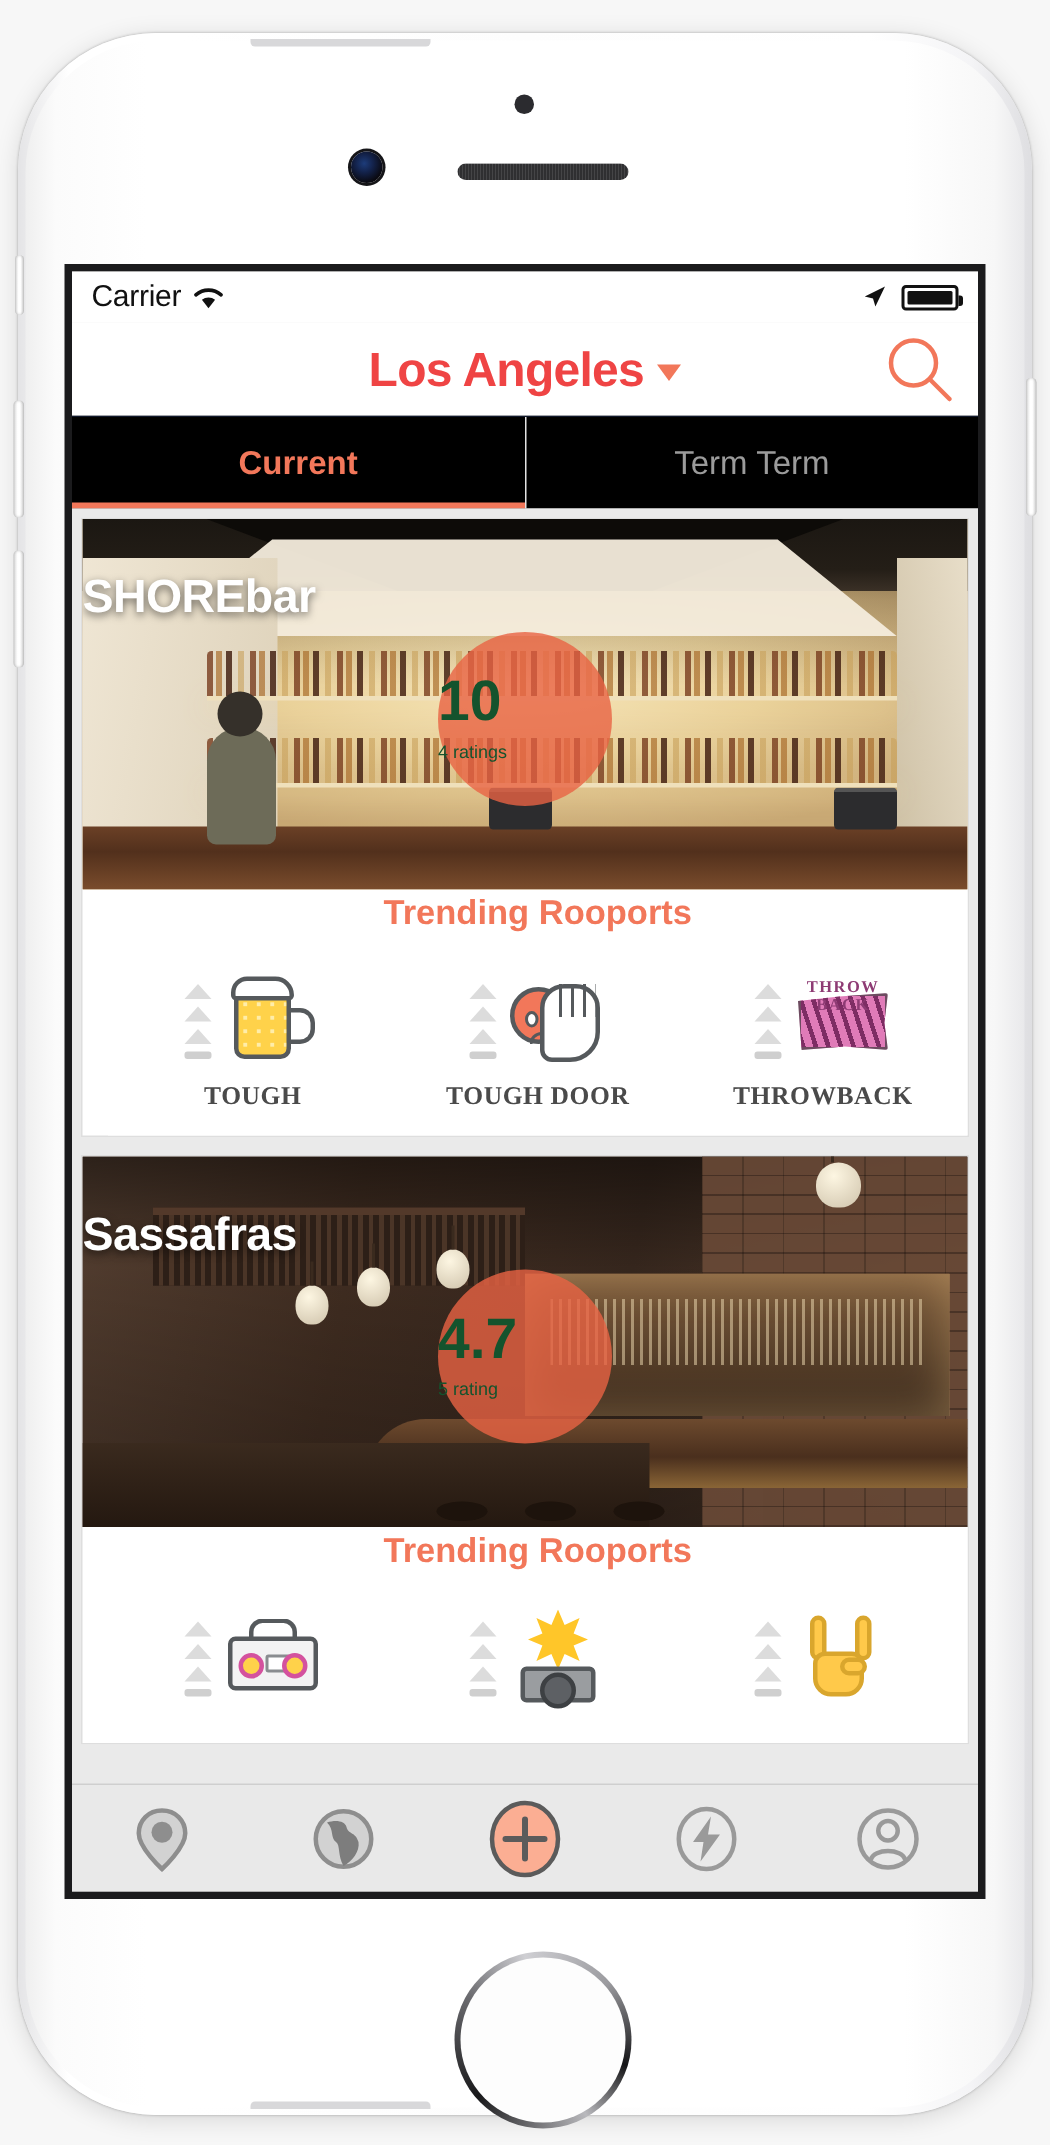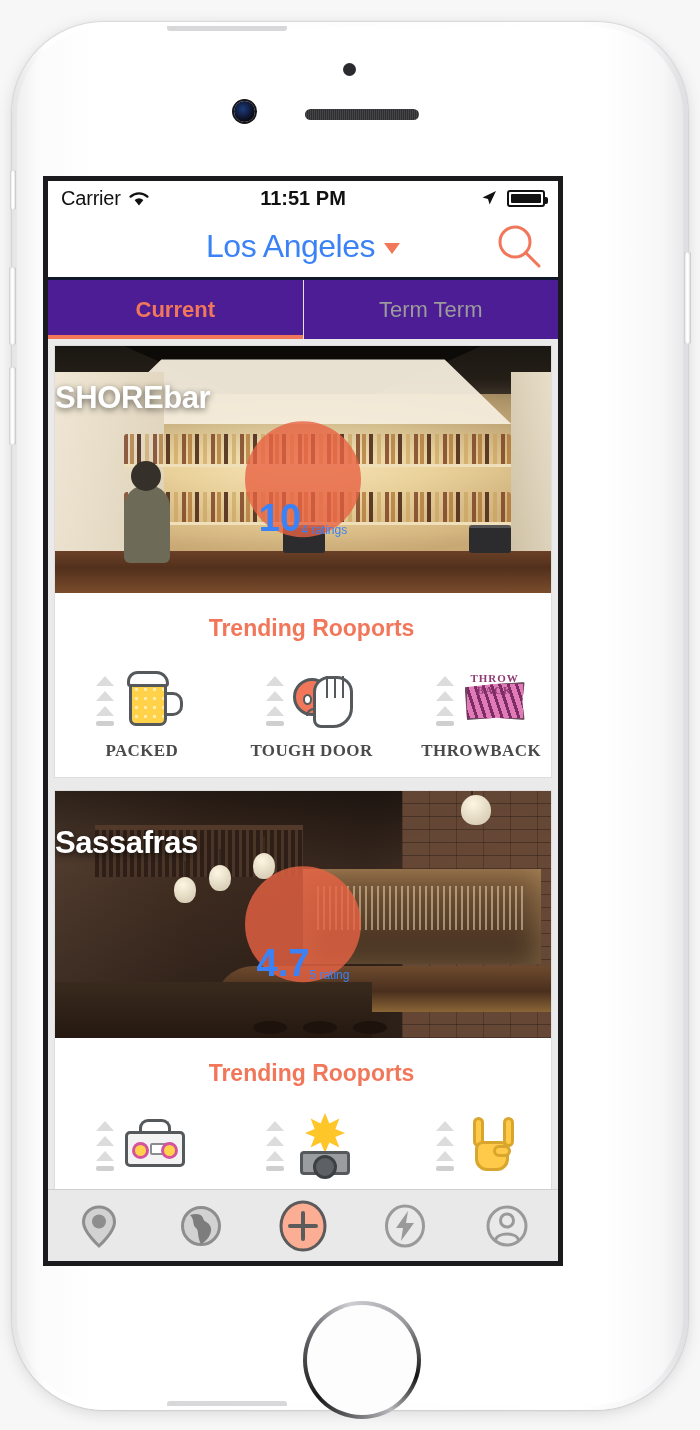--- a/index.html
+++ b/index.html
@@ -51,21 +51,21 @@
   #home-btn { position:absolute; left:291px; top:1279px; width:118px; height:118px;
       border-radius:50%;
       background: conic-gradient(from 150deg, #b9b9bd, #18181a 22%, #6c6c70 42%, #cfcfd3 55%, #9a9a9e 72%, #141416 88%, #b9b9bd 100%);
       padding:4px; }
   #home-btn::after { content:""; display:block; width:100%; height:100%;
       border-radius:50%; background:#fdfdfd; }
 
   
   #screen {
     position: absolute; left: 31px; top: 154px;
-    width: 520px; height: 1090px;
+    width: 614px; height: 1090px;
     background: #fff; overflow: hidden;
     border: 5px solid #1b1b1d;
   }
   #screen-clip { position:absolute; inset:0; overflow:hidden; background:#ececec; }
 
   
   #status-bar { height: 34px; background:#fff; position:relative;
       display:flex; align-items:center; padding: 0 13px; }
   #carrier-group { display:flex; align-items:center; gap:7px; }
   #carrier-label { font-size: 20px; color:#111; letter-spacing:-0.2px; }
@@ -75,28 +75,28 @@
   #battery { width:38px; height:17px; border:2px solid #111; border-radius:3px;
       position:relative; padding:2px; }
   #battery-fill { height:100%; width:100%; background:#111; border-radius:1px; }
   #battery::after { content:""; position:absolute; right:-5px; top:5px;
       width:3px; height:7px; background:#111; border-radius:0 2px 2px 0; }
 
   
   #nav-bar { height:62px; background:#fff; display:flex; align-items:center;
       justify-content:center; position:relative; }
   #city-selector { display:flex; align-items:center; gap:9px; cursor:pointer; }
-  #city-name { font-size:32px; font-weight:normal; color:#3b82f6; letter-spacing:-0.5px; }
+  #city-name { font-size:32px; font-weight:bold; color:#ef4444; letter-spacing:-0.5px; }
   #city-caret { width:0;height:0;border-left:8px solid transparent;
       border-right:8px solid transparent;border-top:11px solid #F2775A; margin-top:5px;}
   #search-btn { position:absolute; right:16px; top:50%; transform:translateY(-50%);
       width:46px; height:46px; cursor:pointer; }
 
   
-  #tabs { display:flex; height:62px; background:#4c1d95; border-top:3px solid #0f172a; }
+  #tabs { display:flex; height:62px; background:#000000; border-top:1px solid #0f172a; }
   .tab { flex:1; display:flex; align-items:center; justify-content:center;
       font-size:22px; color:#9b9b9b; position:relative; cursor:pointer; }
   .tab.active { color:#F2775A; font-weight:bold; }
   .tab.active::after { content:""; position:absolute; left:0; right:0; bottom:0;
       height:4px; background:#F2775A; }
   #tab-divider { width:1px; background:#e3e3e3; }
 
   
   #feed { position:absolute; left:0; right:0; top:158px; bottom:72px;
       background:#eaeaea; overflow:hidden; padding: 6px 0 0 0; }
@@ -171,27 +171,27 @@
   .stool { position:absolute; bottom:4px; width:34px; height:13px; border-radius:50%;
       background:#1d130c; }
 
   
   .venue-name { position:absolute; left:0; right:0; top:34px; 
       font-size:31px; font-weight:bold; color:#fff; letter-spacing:-0.4px;
       text-shadow: 0 2px 6px rgba(0,0,0,.55); }
   .rating-circle { position:absolute; left:50%; top:50%; transform:translate(-50%,-42%);
       width:116px; height:116px; border-radius:50%;
       background: rgba(233,99,68,.80);
-      display:flex; flex-direction:row; align-items:flex-end; justify-content:center;
-      color:#3b82f6; }
+      display:flex; flex-direction:column; align-items:flex-start; justify-content:center;
+      color:#14532d; }
   .rating-score { font-size:38px; font-weight:bold; line-height:1; }
   .rating-count { font-size:12px; margin-top:7px; }
 
   
-  .trending { padding: 22px 0 16px 0; background:#fff;margin-left:17px; }
+  .trending { padding: 2px 0 16px 0; background:#fff;margin-left:17px; }
   .trending-title { text-align:center; font-size:23px; font-weight:bold;
       color:#F2775A; margin-bottom:14px; }
   .reports-row { display:flex; justify-content:center; gap:30px; }
   .report { display:flex; flex-direction:column; align-items:center; width:160px;font-family:Liberation Serif, serif; }
   .report-top { display:flex; align-items:flex-end; gap:9px; height:74px; }
   .vote-meter { display:flex; flex-direction:column; align-items:center;
       gap:5px; padding-bottom:4px; }
   .vote-tri { width:0;height:0;border-left:9px solid transparent;
       border-right:9px solid transparent;border-bottom:10px solid #dcdcdc;}
   .vote-dash { width:18px;height:5px;background:#cfcfcf;border-radius:2px;}
@@ -292,21 +292,20 @@
    <div id="screen-clip">
 
     <div id="status-bar">
       <div id="carrier-group">
         <span id="carrier-label">Carrier</span>
         <svg width="22" height="17" viewBox="0 0 22 17">
           <path d="M11 15.5 L6.6 9.9 A7.2 7.2 0 0 1 15.4 9.9 Z" fill="#111"></path>
           <path d="M2.6 6.6 A12.6 12.6 0 0 1 19.4 6.6" stroke="#111" stroke-width="2.4" fill="none" stroke-linecap="round"></path>
         </svg>
       </div>
-      <div id="clock">11:51 PM</div>
       <div id="status-right">
         <svg width="20" height="20" viewBox="0 0 20 20">
           <path d="M17 3 L3.5 9.6 L9 11 L10.6 16.4 Z" fill="#111"></path>
         </svg>
         <div id="battery">
           <div id="battery-fill"></div>
         </div>
       </div>
     </div>
 
@@ -363,21 +362,21 @@
                   <span class="vote-tri"></span>
                   <span class="vote-tri"></span>
                   <span class="vote-dash"></span>
                 </div>
                 <div class="icon-box">
                   <span class="beer-body"></span>
                       <span class="beer-handle"></span>
                       <span class="beer-foam"></span>
                 </div>
               </div>
-              <div class="report-label">PACKED</div>
+              <div class="report-label">TOUGH</div>
             </div>
 
             <div class="report">
               <div class="report-top">
                 <div class="vote-meter">
                   <span class="vote-tri"></span>
                   <span class="vote-tri"></span>
                   <span class="vote-tri"></span>
                   <span class="vote-dash"></span>
                 </div>

